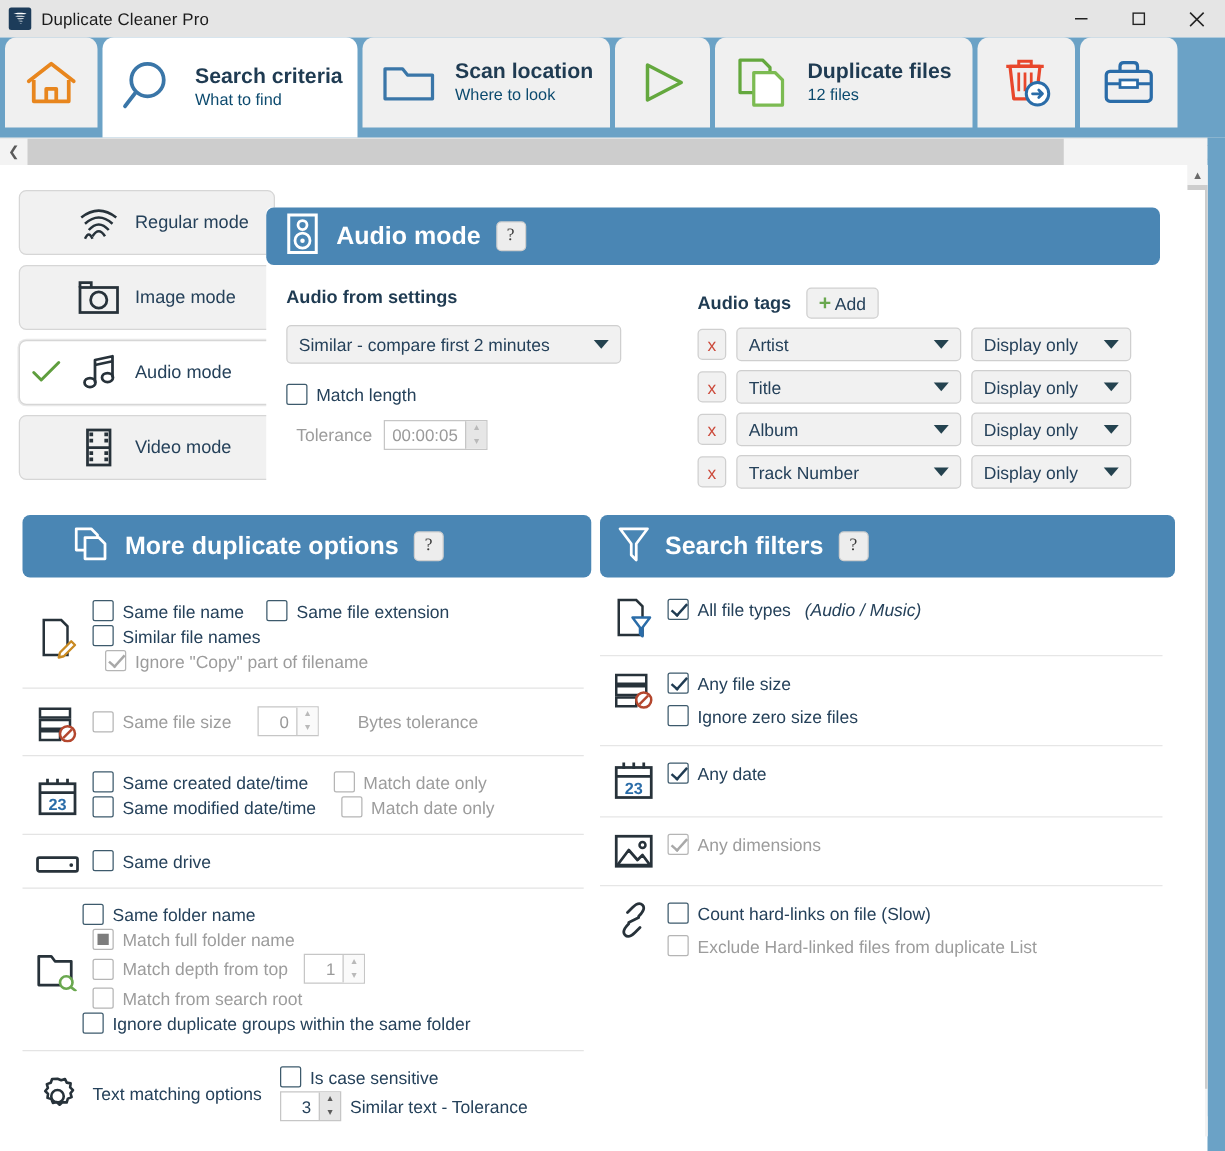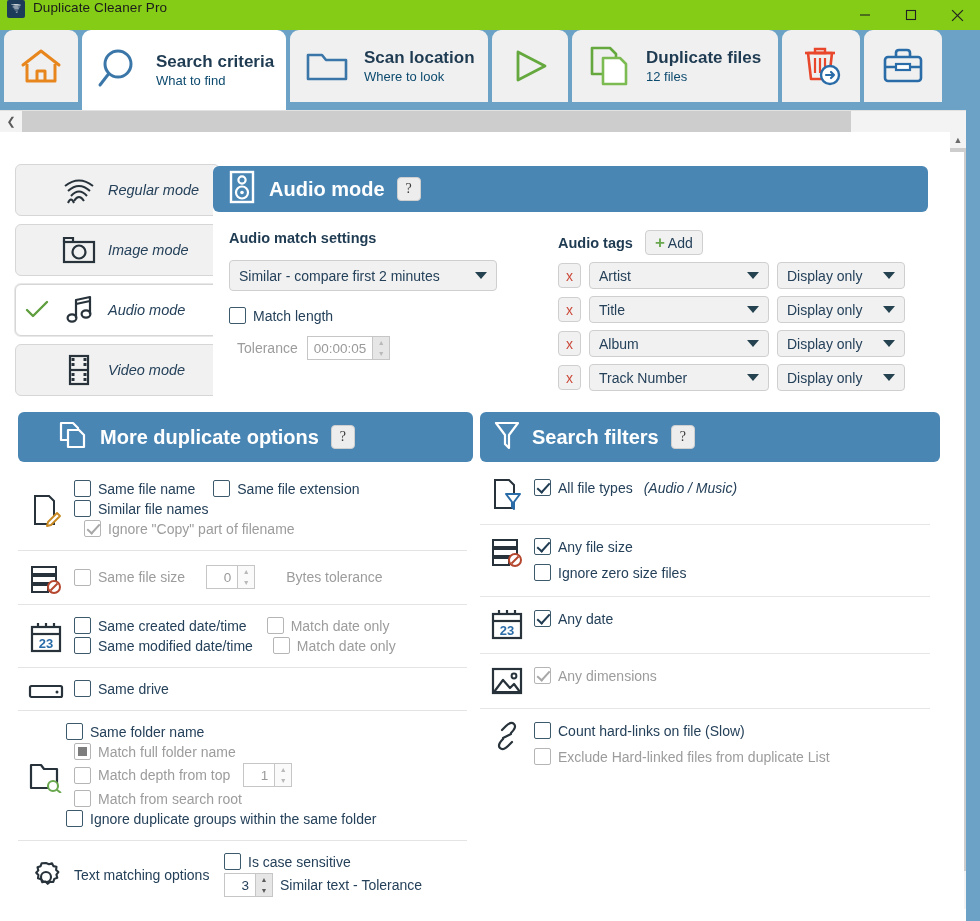--- a/index.html
+++ b/index.html
@@ -8,21 +8,21 @@
     width: 980px; height: 921px;
     font-family: "Liberation Sans", sans-serif;
     background: #ffffff;
     color: #23394a;
     overflow: hidden;
     position: relative;
   }
 
   
   .titlebar {
-    height: 30px; background:#84cc16; display:flex; 
+    height: 30px; background:#e5e5e5; display:flex; align-items:center;
     position:relative;
   }
   .app-icon {
     width:18px; height:18px; margin-left:7px; margin-right:8px;
     background:#1d3c5a; border-radius:2px;
     display:flex; align-items:center; justify-content:center;
     flex:0 0 auto;
   }
   .app-icon svg { display:block; }
   .title-text { font-size:13.5px; color:#1b1b1b; letter-spacing:0.1px; }
@@ -71,21 +71,21 @@
     background:#f3f3f3; display:flex; flex-direction:column;
   }
   .vs-arrow { height:16px; display:flex;align-items:center;justify-content:center;
               font-size:9px; color:#6a6a6a; background:#f3f3f3; }
   .vs-track { flex:1; position:relative; }
   .vs-thumb { position:absolute; left:0; right:0; top:0; height:97%; background:#cdcdcd; }
   .rightstrip { position:absolute; right:0; top:132px; bottom:0; width:14px; background:#6ba2c6; }
   .rightstrip-top { position:absolute; right:0; top:110px; width:14px; height:22px; background:#6ba2c6; }
 
   
-  .modes { position:absolute; left:15px; top:12px; width:205px;font-style:italic; }
+  .modes { position:absolute; left:15px; top:0px; width:205px; }
   .mode-btn {
     height:52px; margin-bottom:8px; border:1px solid #d6d6d6; border-radius:6px;
     background:#f1f1f1; display:flex; align-items:center; padding-left:8px; gap:8px;
     position:relative;
   }
   .mode-btn.selected { background:#ffffff; box-shadow:0 0 0 1px #e8e8e8; }
   .mode-check { width:26px; flex:0 0 26px; display:flex; align-items:center; justify-content:center;}
   .mode-ic { width:42px; flex:0 0 42px; display:flex; align-items:center; justify-content:center; }
   .mode-name { font-size:14.5px; color:#25415a; }
 
@@ -388,21 +388,21 @@
           <circle cx="15" cy="22.5" r="1.8" fill="#fff"></circle>
         </svg>
       </span>
       <span class="phead-title">Audio mode</span>
       <span class="helpbtn">?</span>
     </div>
 
     <div class="audio-body">
 
       <div style="width:285px;">
-        <div class="sec-title">Audio match settings</div>
+        <div class="sec-title">Audio from settings</div>
         <div class="combo" style="margin-top:14px;width:268px;height:31px;">
           <span>Similar - compare first 2 minutes</span>
           <span class="caret"></span>
         </div>
         <div class="cbrow" style="margin-top:16px;">
           <span class="cb"></span>
           <span class="lbl">Match length</span>
         </div>
         <div class="cbrow" style="margin-top:12px;margin-left:8px;gap:9px;">
           <span class="lbl dis">Tolerance</span>

